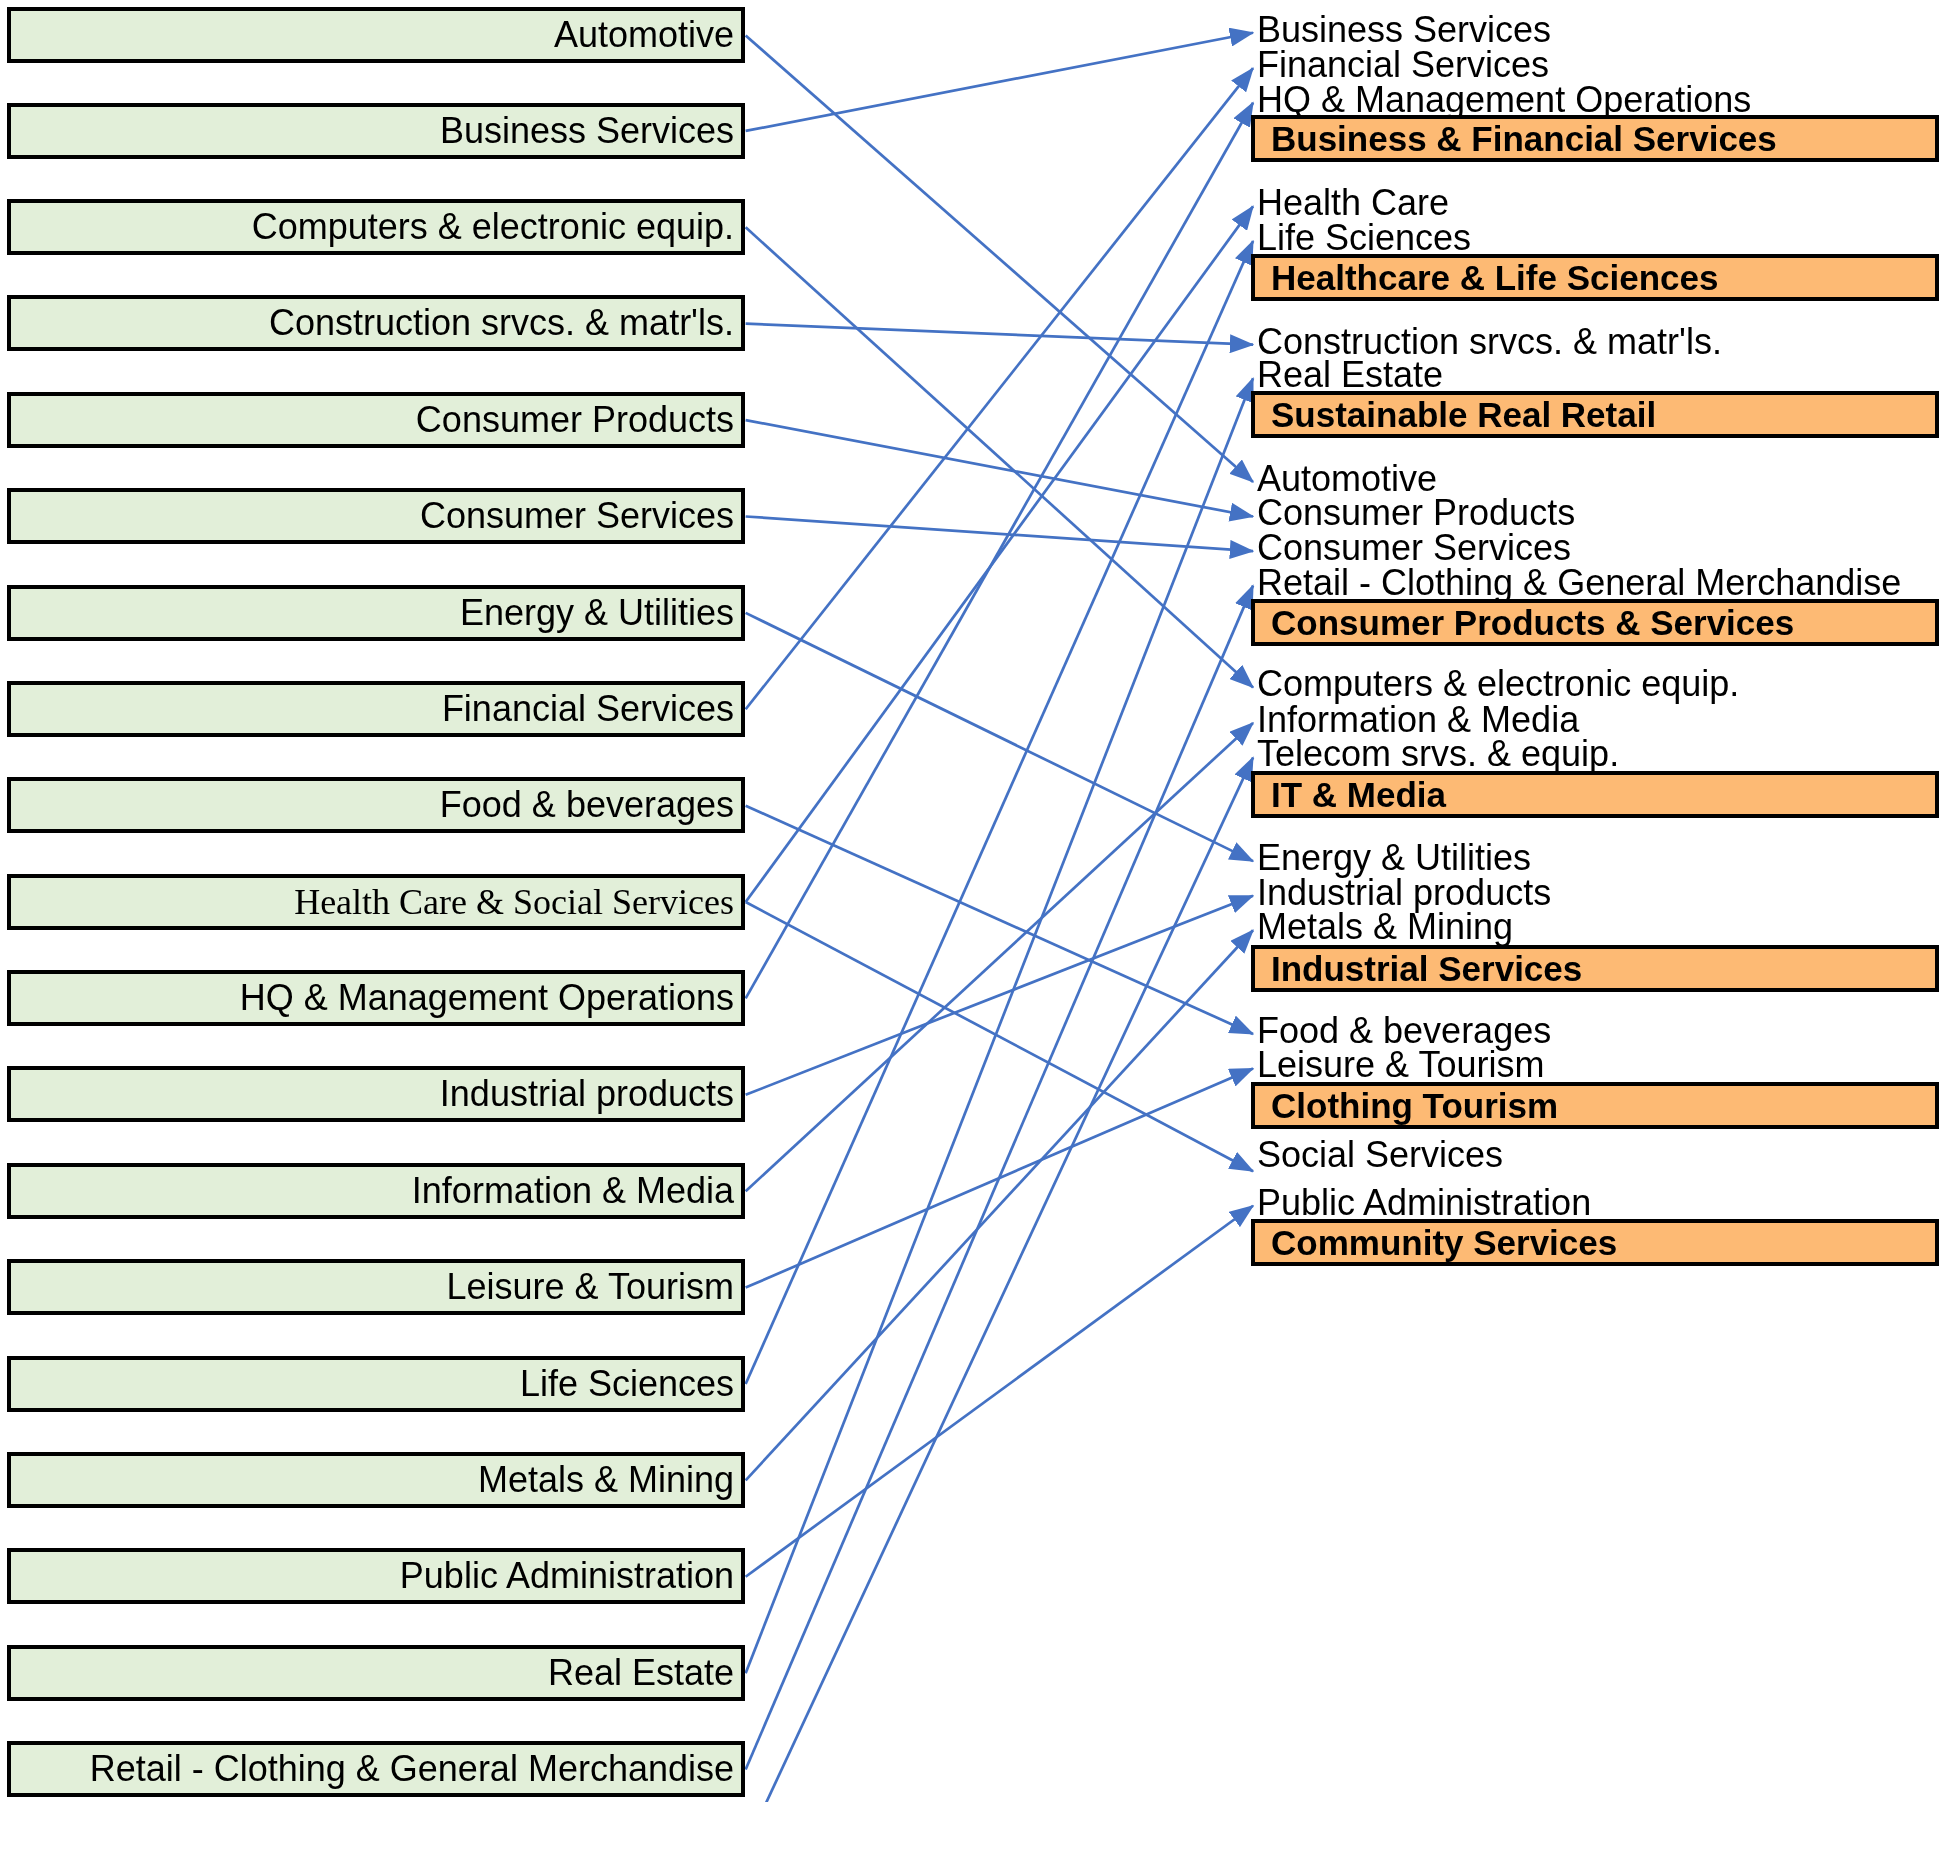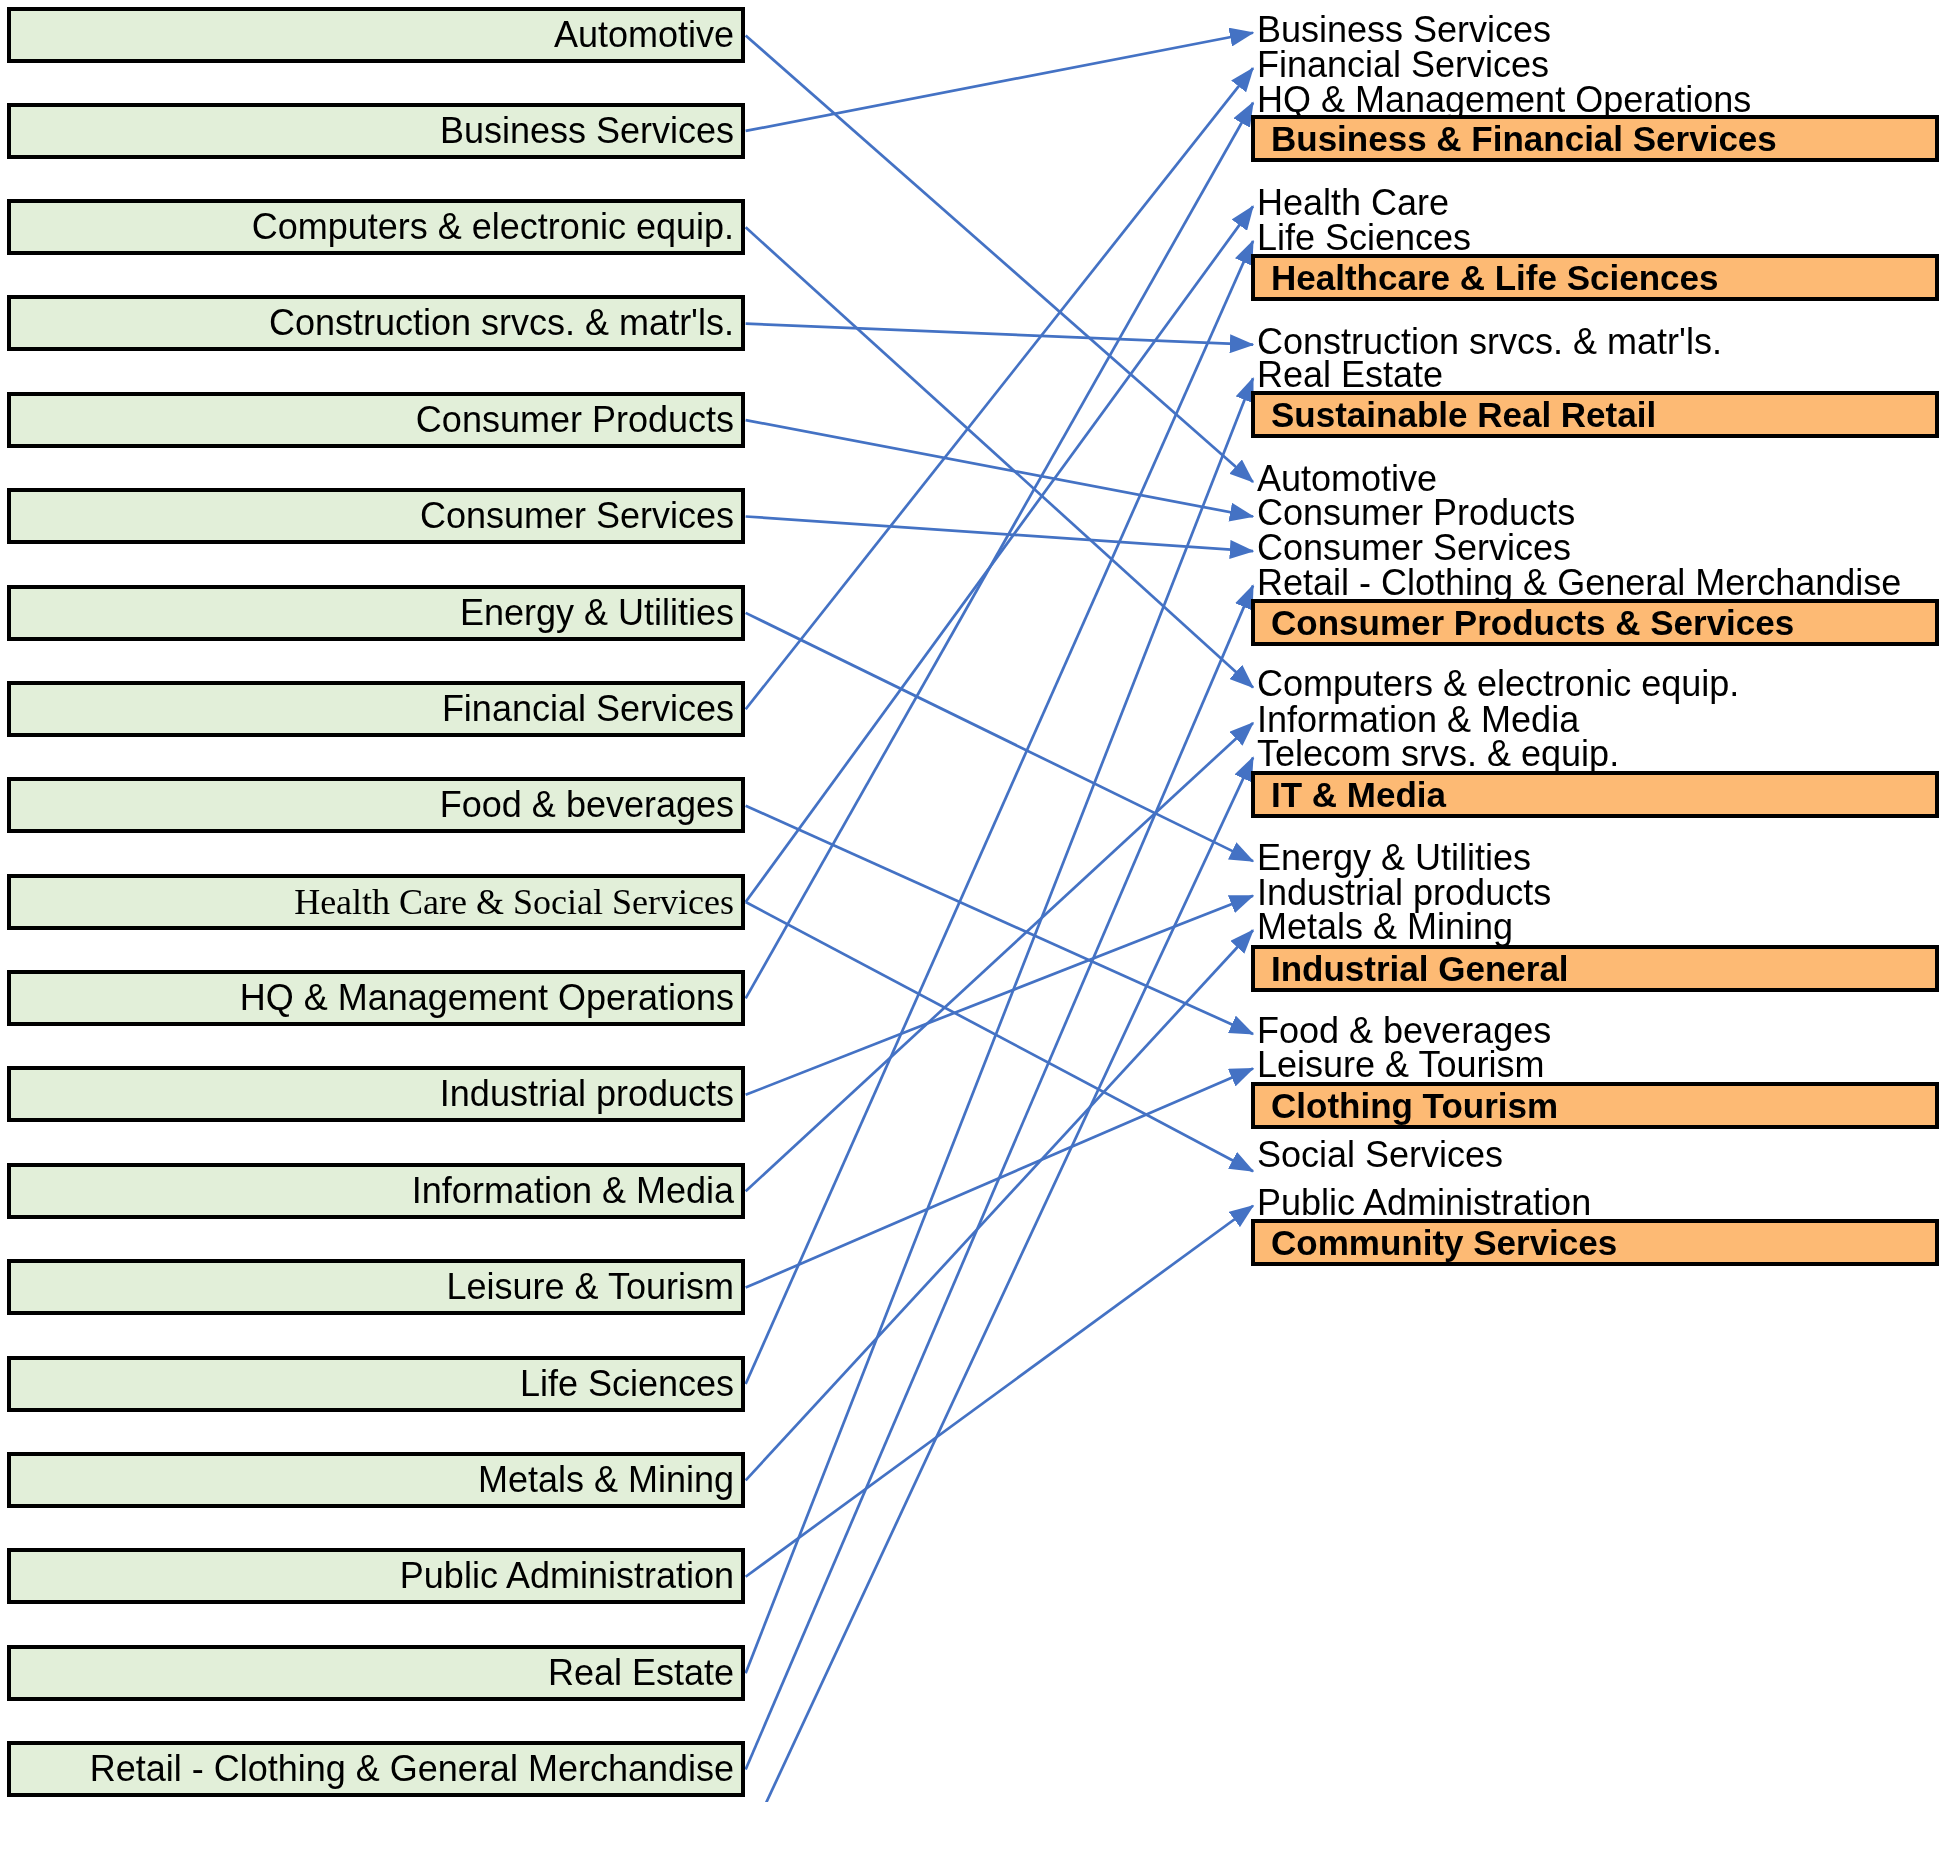--- a/index.html
+++ b/index.html
@@ -191,21 +191,21 @@
       <div class="tgt-label" style="top: 666px;">Computers &amp; electronic equip.</div>
       <div class="tgt-label" style="top: 702px;">Information &amp; Media</div>
       <div class="tgt-label" style="top: 736px;">Telecom srvs. &amp; equip.</div>
       <div class="grp-box" style="top: 771px;">
         <span class="lbl">IT &amp; Media</span>
       </div>
       <div class="tgt-label" style="top: 840px;">Energy &amp; Utilities</div>
       <div class="tgt-label" style="top: 875px;">Industrial products</div>
       <div class="tgt-label" style="top: 909px;">Metals &amp; Mining</div>
       <div class="grp-box" style="top: 945px;">
-        <span class="lbl">Industrial General</span>
+        <span class="lbl">Industrial Services</span>
       </div>
       <div class="tgt-label" style="top: 1013px;">Food &amp; beverages</div>
       <div class="tgt-label" style="top: 1047px;">Leisure &amp; Tourism</div>
       <div class="grp-box" style="top: 1082px;">
         <span class="lbl">Clothing Tourism</span>
       </div>
       <div class="tgt-label" style="top: 1137px;">Social Services</div>
       <div class="tgt-label" style="top: 1185px;">Public Administration</div>
       <div class="grp-box" style="top: 1219px;">
         <span class="lbl">Community Services</span>

